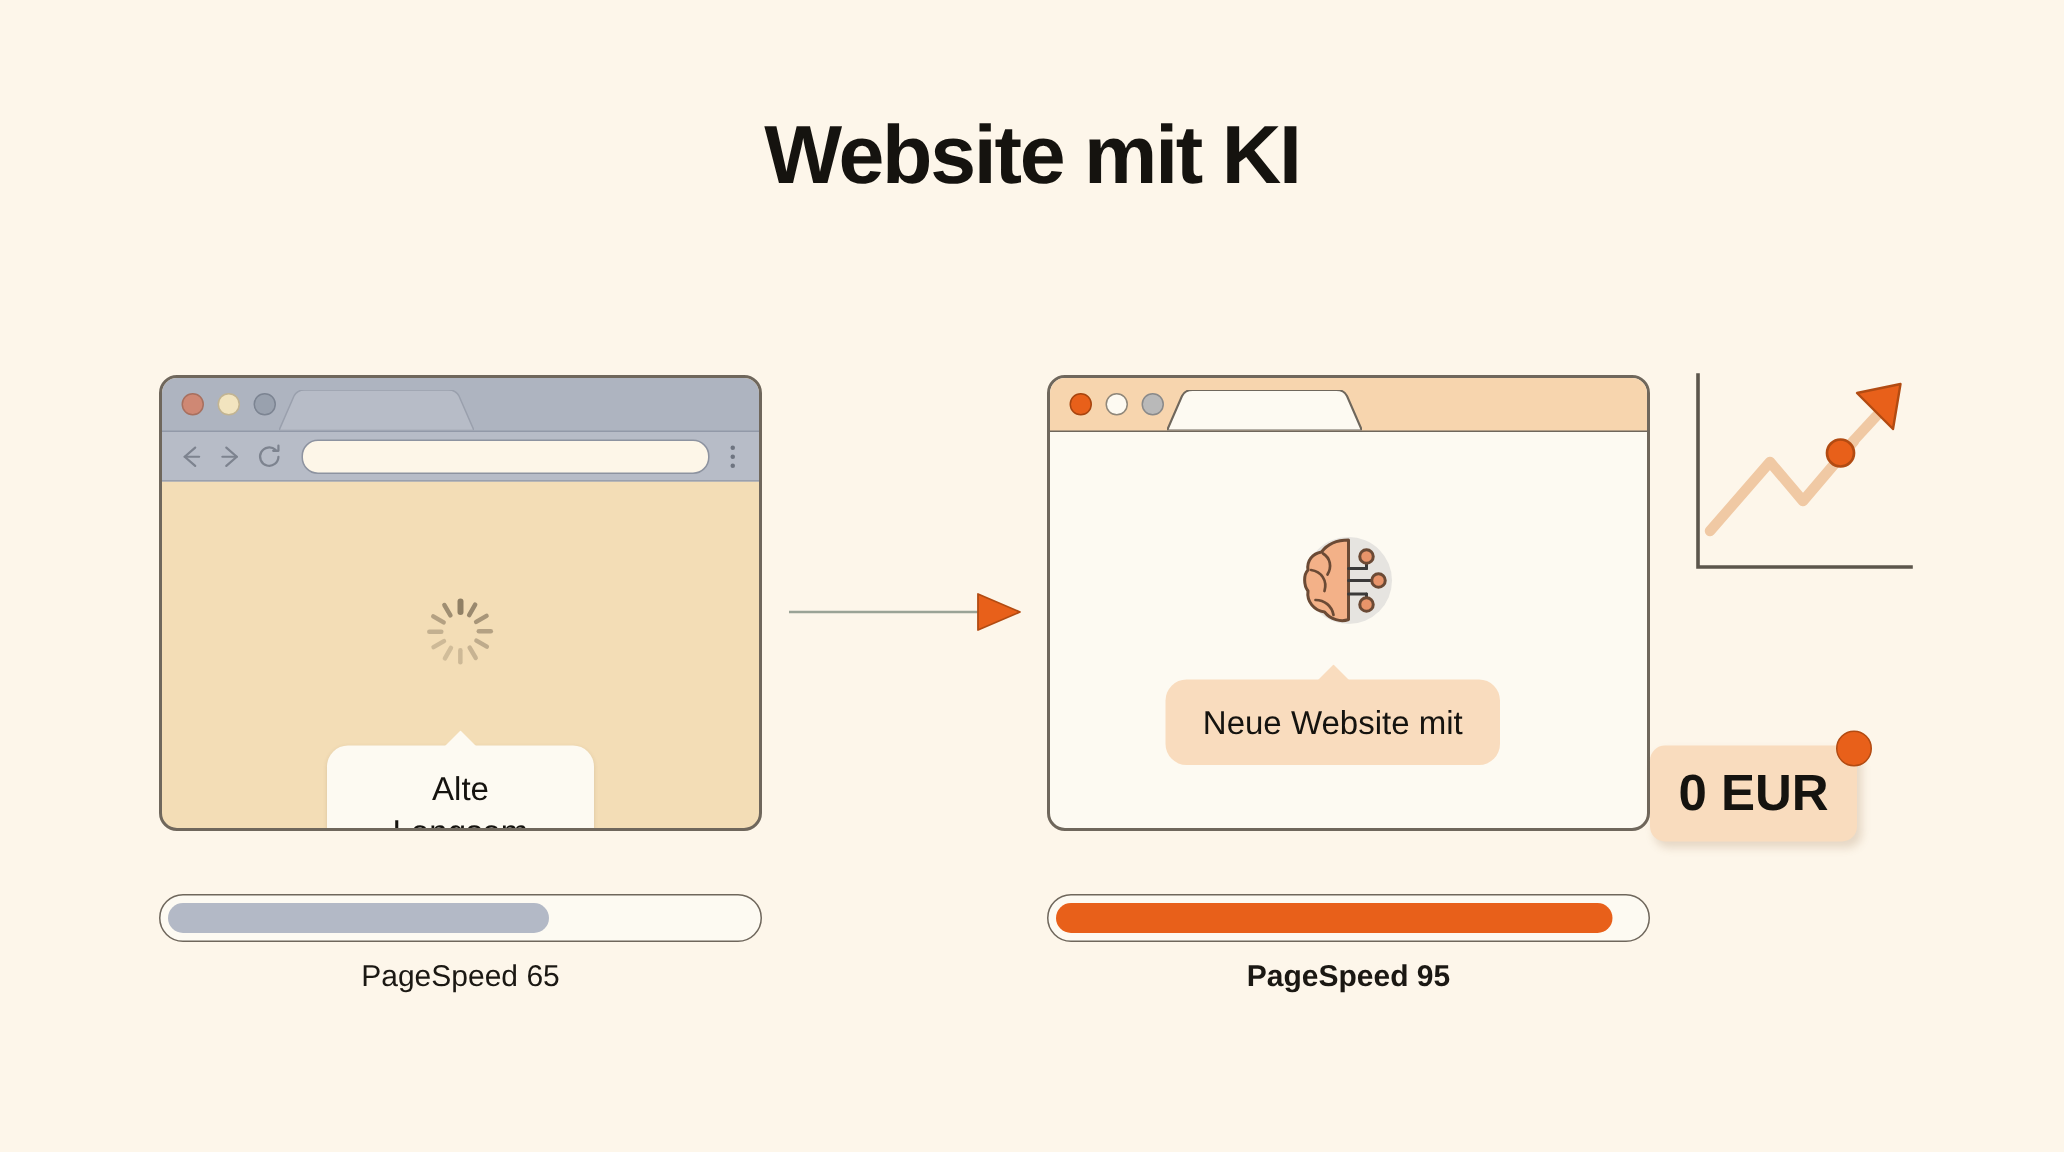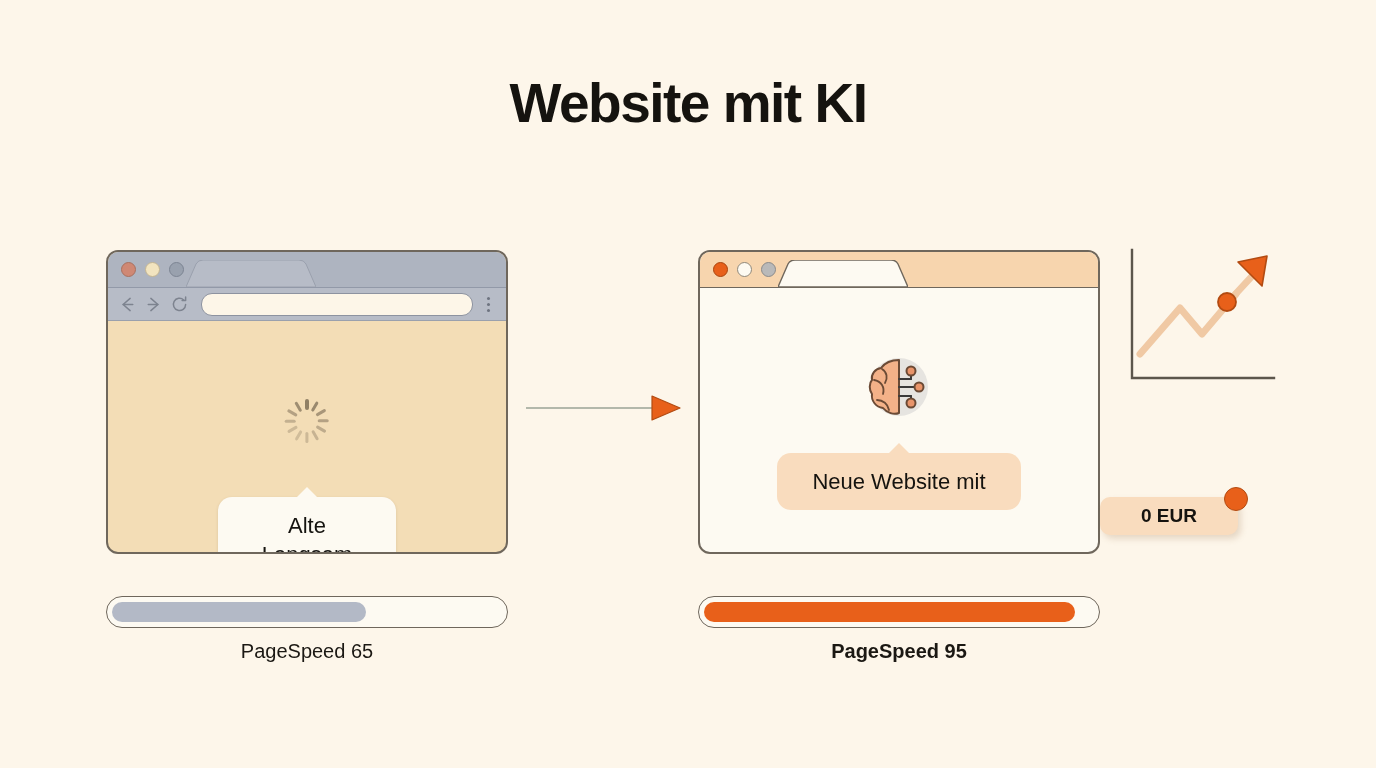--- a/index.html
+++ b/index.html
@@ -193,21 +193,21 @@
     left: 50%;
     top: 176px;
     width: 178px;
     margin-left: -89px;
     background: #fdfaf2;
     box-shadow: 0 1px 3px rgba(110,90,60,.18);
   }
   .callout-new {
     left: 50%;
     top: 165px;
-    width: 244px;
+    width: 223px;
     margin-left: -122px;
     background: #f9dcbe;
   }
   .callout .tip {
     position: absolute;
     left: 50%;
     top: -10px;
     margin-left: -11px;
     width: 22px;
     height: 11px;
@@ -271,27 +271,27 @@
     font-size: 25px;
     color: #1b1813;
   }
 
   
   .price-badge {
     position: absolute;
     left: 1100px;
     top: 497px;
     width: 138px;
-    height: 38px;
+    height: 64px;
     background: #f9dcbe;
     border-radius: 10px;
     display: flex;
     align-items: center;
     justify-content: center;
-    font-size: 19px;
+    font-size: 34px;
     font-weight: 700;
     color: #15130f;
     box-shadow: 3px 4px 6px rgba(150,110,70,.22);
   }
   .price-dot {
     position: absolute;
     left: 1224px;
     top: 487px;
     width: 24px;
     height: 24px;

